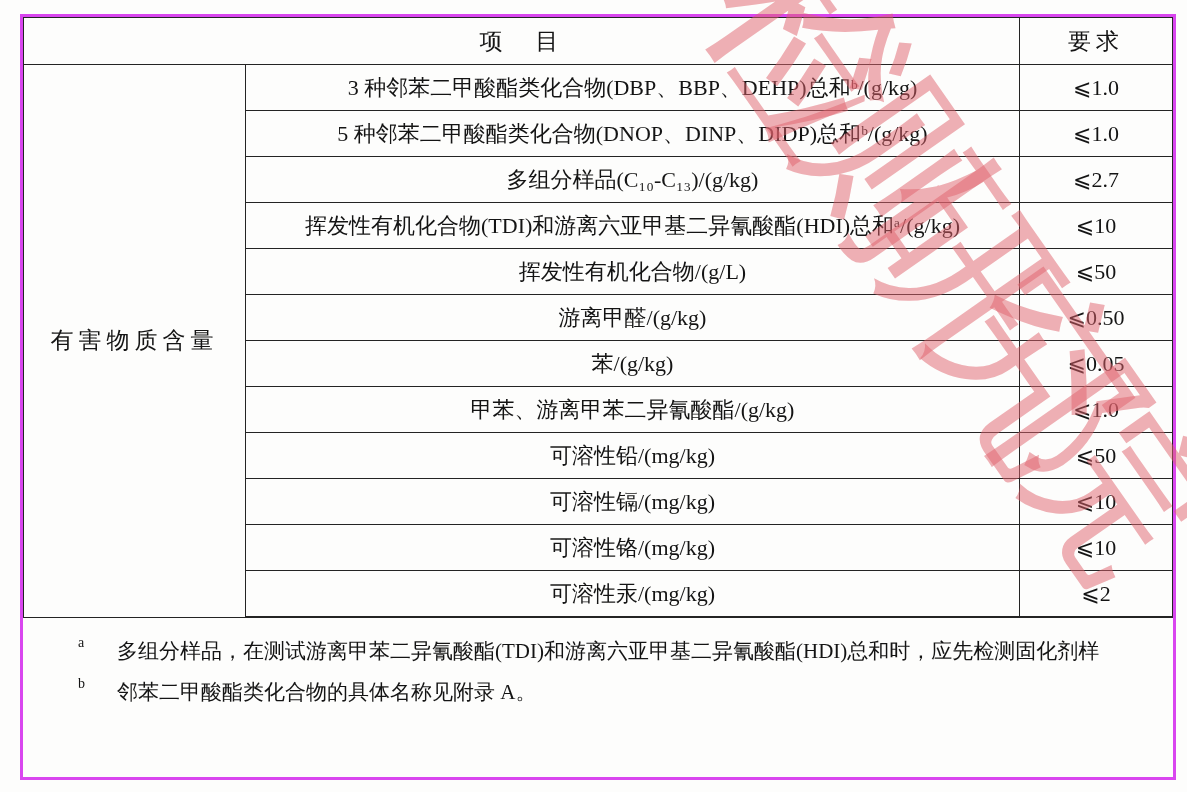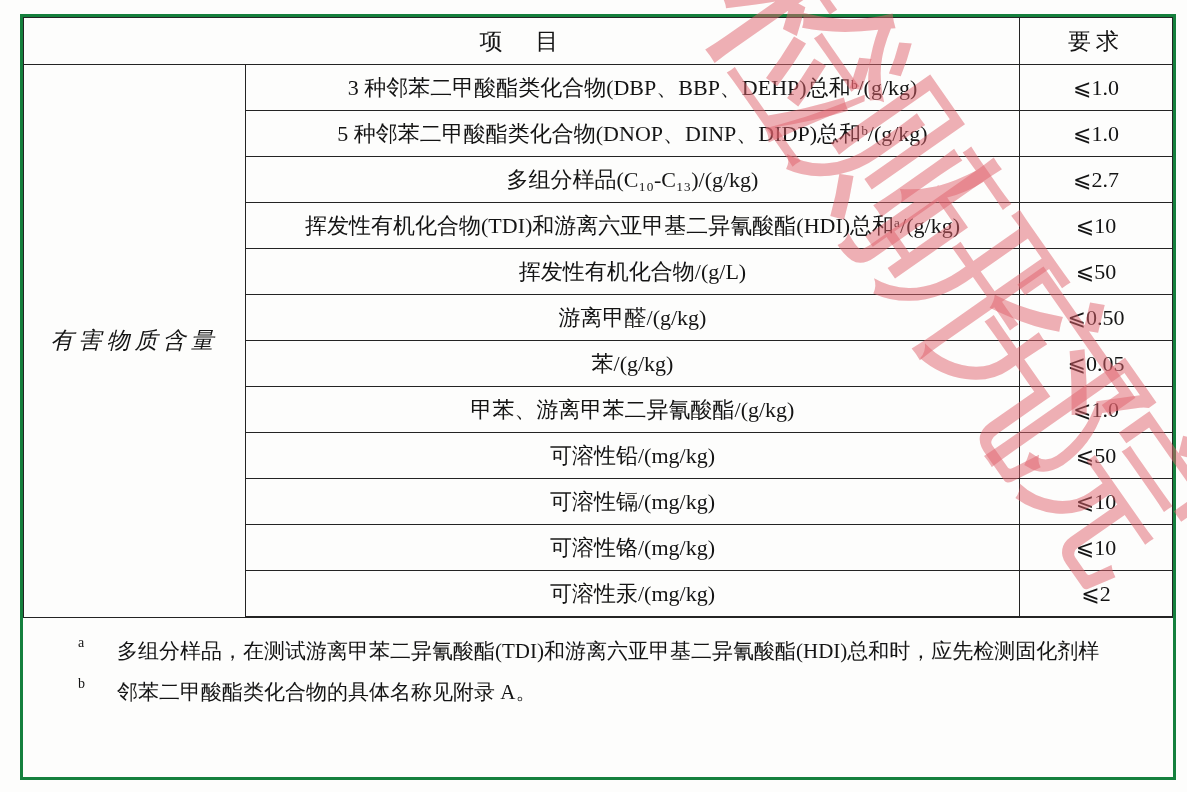--- a/index.html
+++ b/index.html
@@ -2,39 +2,38 @@
 <html><head>
 <meta charset="utf-8">
 <style>
   html,body { margin:0; padding:0; background:#ffffff; }
   .page {
     position:relative; width:1187px; height:792px; overflow:hidden;
     background:#fdfdfc; font-family:"Liberation Serif", serif; color:#141414;
   }
   .tablebox {
     position:absolute; left:20px; top:14px; width:1156px; height:766px;
-    border:3px solid #15803d; box-sizing:border-box; background:transparent;
+    border:3px solid #d946ef; box-sizing:border-box; background:transparent;
   }
   table.limits {
     border-collapse:collapse; width:100%; table-layout:fixed;
   }
   table.limits td {
     border:1.5px solid #242424; text-align:center; vertical-align:middle;
     padding:0 4px; overflow:hidden; white-space:nowrap;
   }
   td.hdr {
     height:46px; font-size:23px; letter-spacing:5px; border-top:none;
     border-bottom:2.5px solid #242424;
   }
   td.hdr-item { border-left:none; }
   td.hdr-req { border-right:none; }
   td.cat {
     width:222px; font-size:23px; letter-spacing:5px; border-left:none;
     border-bottom:2.5px solid #242424;
-    font-style:italic;
   }
   td.item { font-size:22px; height:45px; }
   td.req  { width:153px; font-size:22px; border-right:none; }
   tr.last td { border-bottom:2.5px solid #242424; }
   .footnotes { padding-top:13px; font-size:21px; }
   .fn { position:relative; padding-left:82px; padding-right:34px; }
   .fn-marker {
     position:absolute; left:55px; top:4px; font-size:14px;
   }
   .fn-line { line-height:41px;margin-left:12px; }

